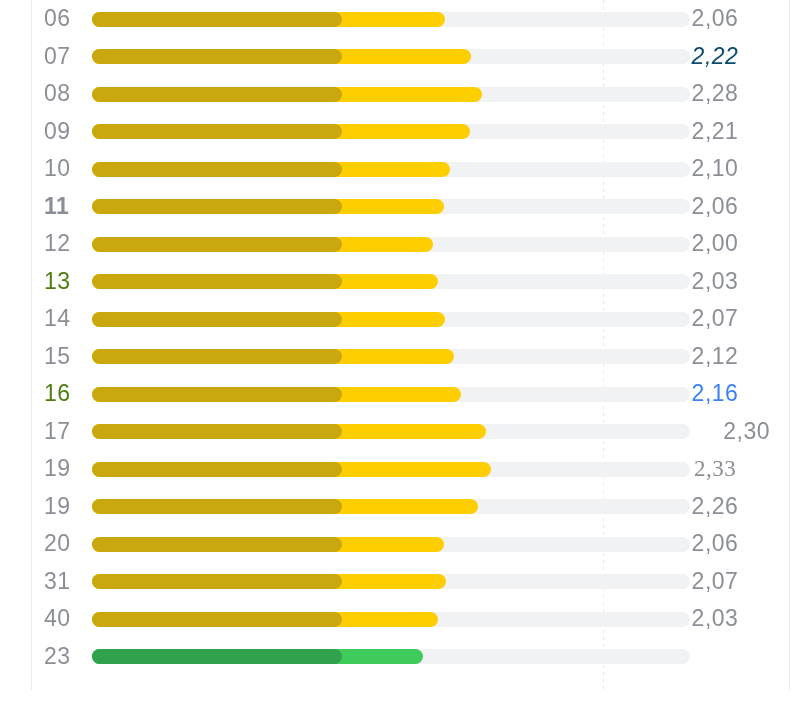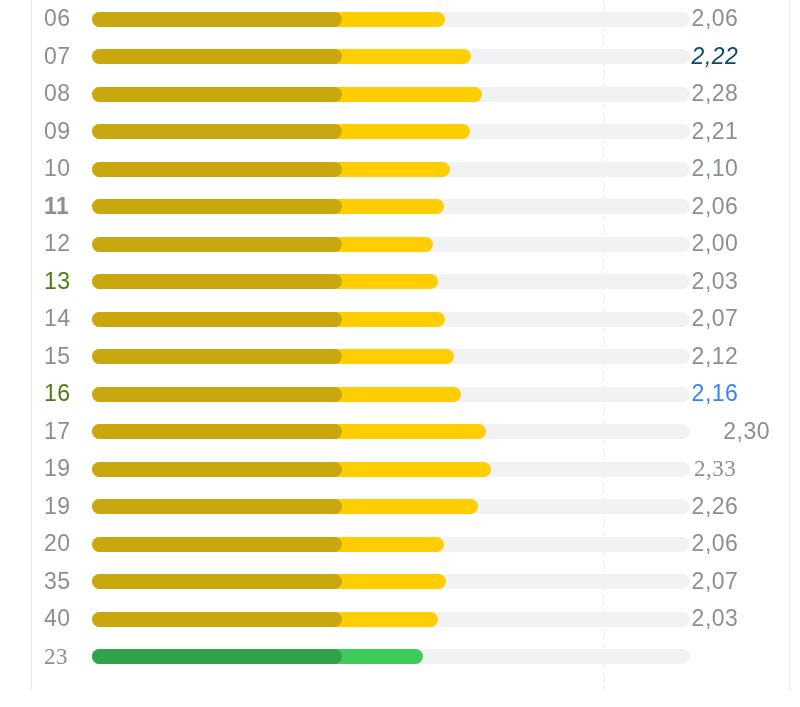--- a/index.html
+++ b/index.html
@@ -243,36 +243,36 @@
       </div>
       <div class="row">
         <div class="row-label" style="color: rgb(139, 143, 149);">20</div>
         <div class="track" style="background: rgb(241, 242, 243);">
           <div class="bar-outer" style="width: 352px; background: rgb(255, 206, 0);"></div>
           <div class="bar-inner" style="width: 250px; background: rgb(201, 168, 15);"></div>
         </div>
         <div class="row-value" style="color: rgb(139, 143, 149);">2,06</div>
       </div>
       <div class="row">
-        <div class="row-label" style="color: rgb(139, 143, 149);">35</div>
+        <div class="row-label" style="color: rgb(139, 143, 149);">31</div>
         <div class="track" style="background: rgb(241, 242, 243);">
           <div class="bar-outer" style="width: 354px; background: rgb(255, 206, 0);"></div>
           <div class="bar-inner" style="width: 250px; background: rgb(201, 168, 15);"></div>
         </div>
         <div class="row-value" style="color: rgb(139, 143, 149);">2,07</div>
       </div>
       <div class="row">
         <div class="row-label" style="color: rgb(139, 143, 149);">40</div>
         <div class="track" style="background: rgb(241, 242, 243);">
           <div class="bar-outer" style="width: 346px; background: rgb(255, 206, 0);"></div>
           <div class="bar-inner" style="width: 250px; background: rgb(201, 168, 15);"></div>
         </div>
         <div class="row-value" style="color: rgb(139, 143, 149);">2,03</div>
       </div>
       <div class="row">
-        <div class="row-label" style="color: rgb(139, 143, 149); font-family: Liberation Serif, serif;">23</div>
+        <div class="row-label" style="color: rgb(139, 143, 149);">23</div>
         <div class="track" style="background: rgb(241, 242, 243);">
           <div class="bar-outer" style="width: 331px; background: rgb(62, 203, 91);"></div>
           <div class="bar-inner" style="width: 250px; background: rgb(47, 162, 75);"></div>
         </div>
       </div>
     </div>
 </div>
 
 </body></html>

